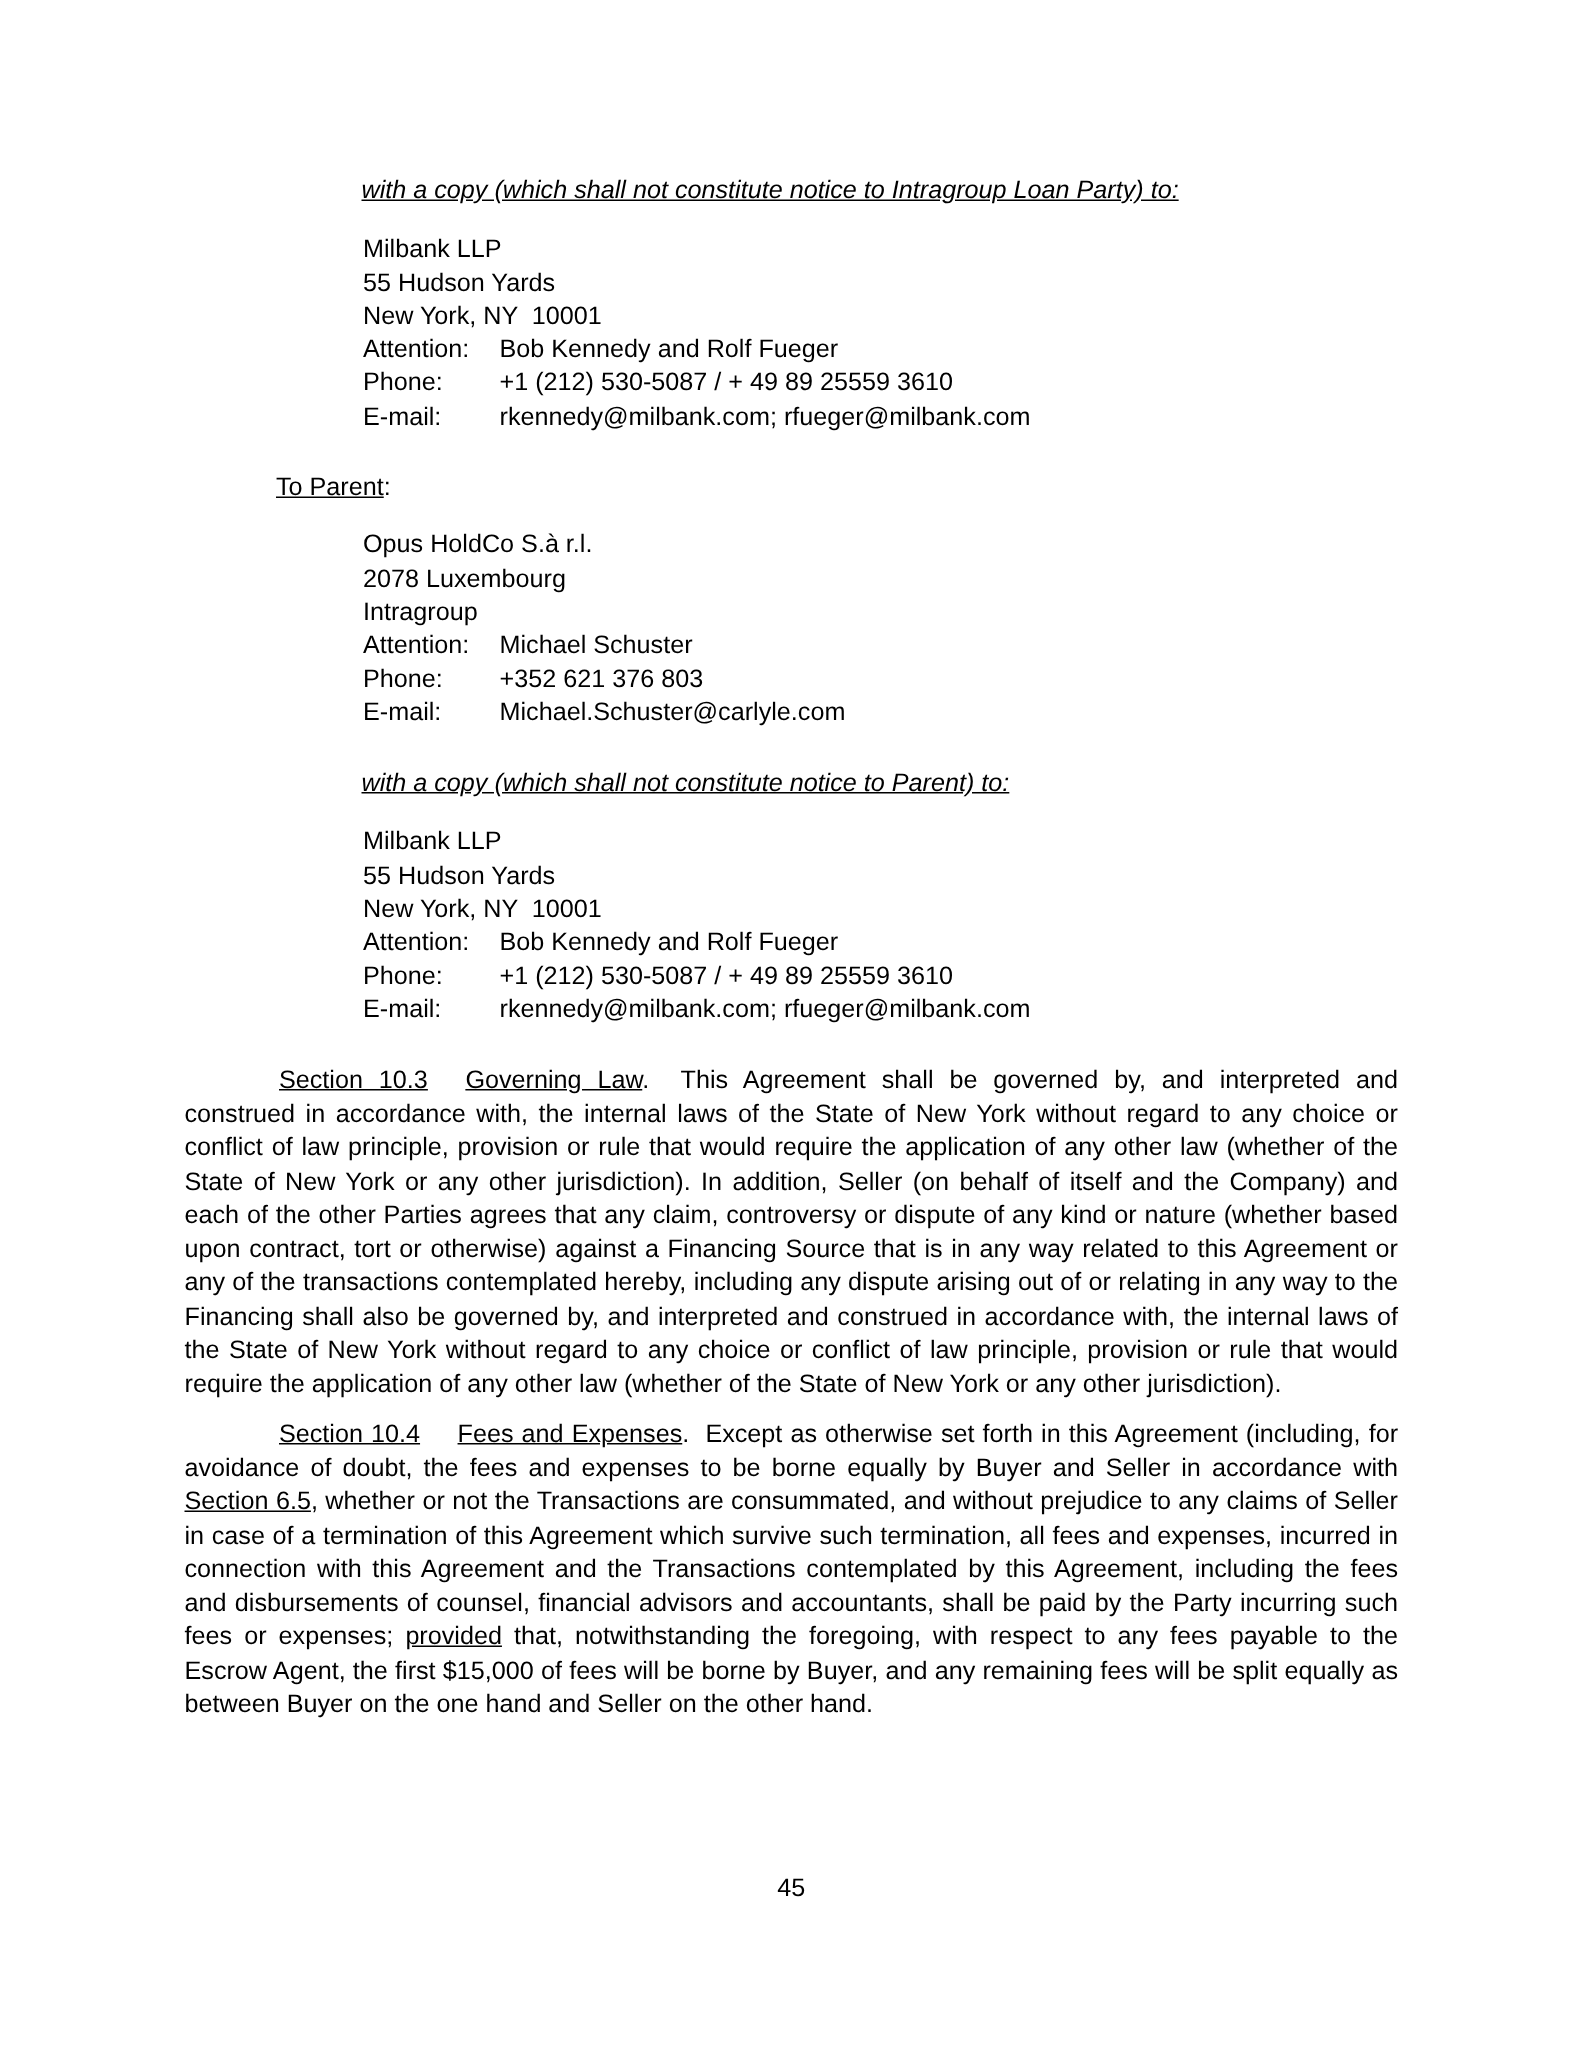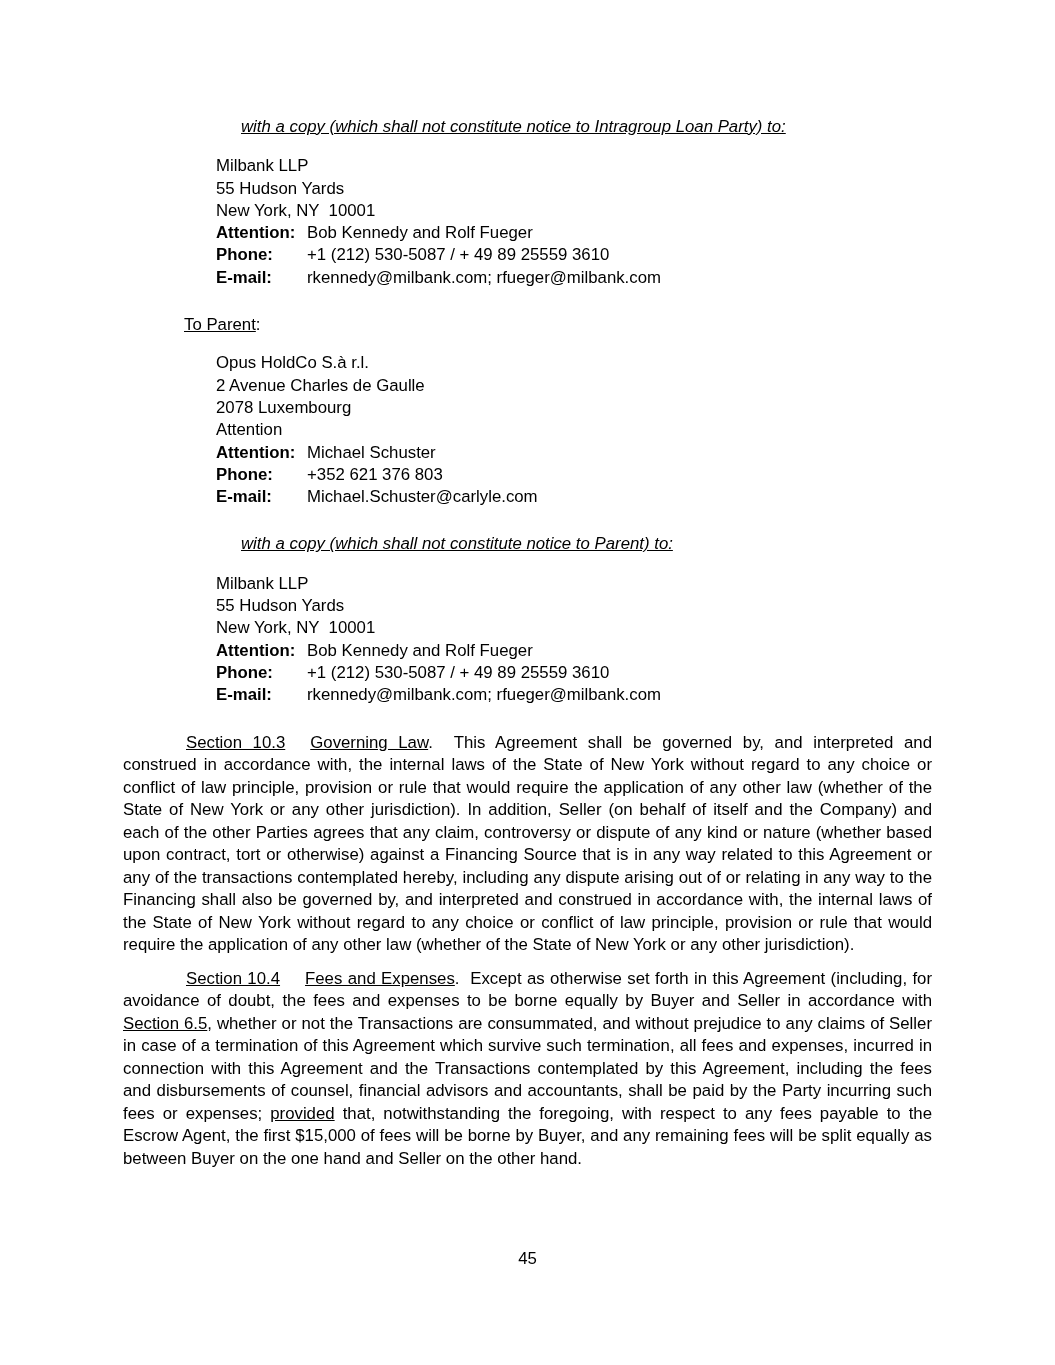--- a/index.html
+++ b/index.html
@@ -26,26 +26,26 @@
     line-height: 22.3px;
     white-space: pre-wrap;
     font-style: italic;
   }
   .to-heading {
     margin: 0 0 16px 61px;
     line-height: 22.3px;
     white-space: pre-wrap;
   }
   .address-block {
-    margin: 0 0 25px 93px;
+    margin: 0 0 25px 119px;
     line-height: 22.3px;
   }
   .address-line { white-space: pre-wrap; }
   .field-row { display: flex; }
-  .field-label { flex: 0 0 91px; width: 91px; font-weight: bold; }
+  .field-label { flex: 0 0 91px; width: 91px; }
   .field-value { white-space: pre-wrap; flex: 1 1 auto; }
   .para {
     text-align: justify;
     text-indent: 63px;
     line-height: 22.5px;
     margin: 0 0 11px 0;
     white-space: pre-wrap;
   }
   .page-number {
     position: absolute;
@@ -78,23 +78,22 @@
     <div class="field-row">
       <span class="field-label">E-mail:</span>
       <span class="field-value">rkennedy@milbank.com; rfueger@milbank.com</span>
     </div>
   </div>
 
   <p class="to-heading"><span class="u">To Parent</span>:</p>
 
   <div class="address-block">
     <div class="address-line">Opus HoldCo S.à r.l.</div>
-    <div class="address-line">2 Avenue Charles de Gaulle</div>
     <div class="address-line">2078 Luxembourg</div>
-    <div class="address-line">Attention</div>
+    <div class="address-line">Intragroup</div>
     <div class="field-row">
       <span class="field-label">Attention:</span>
       <span class="field-value">Michael Schuster</span>
     </div>
     <div class="field-row">
       <span class="field-label">Phone:</span>
       <span class="field-value">+352 621 376 803</span>
     </div>
     <div class="field-row">
       <span class="field-label">E-mail:</span>

